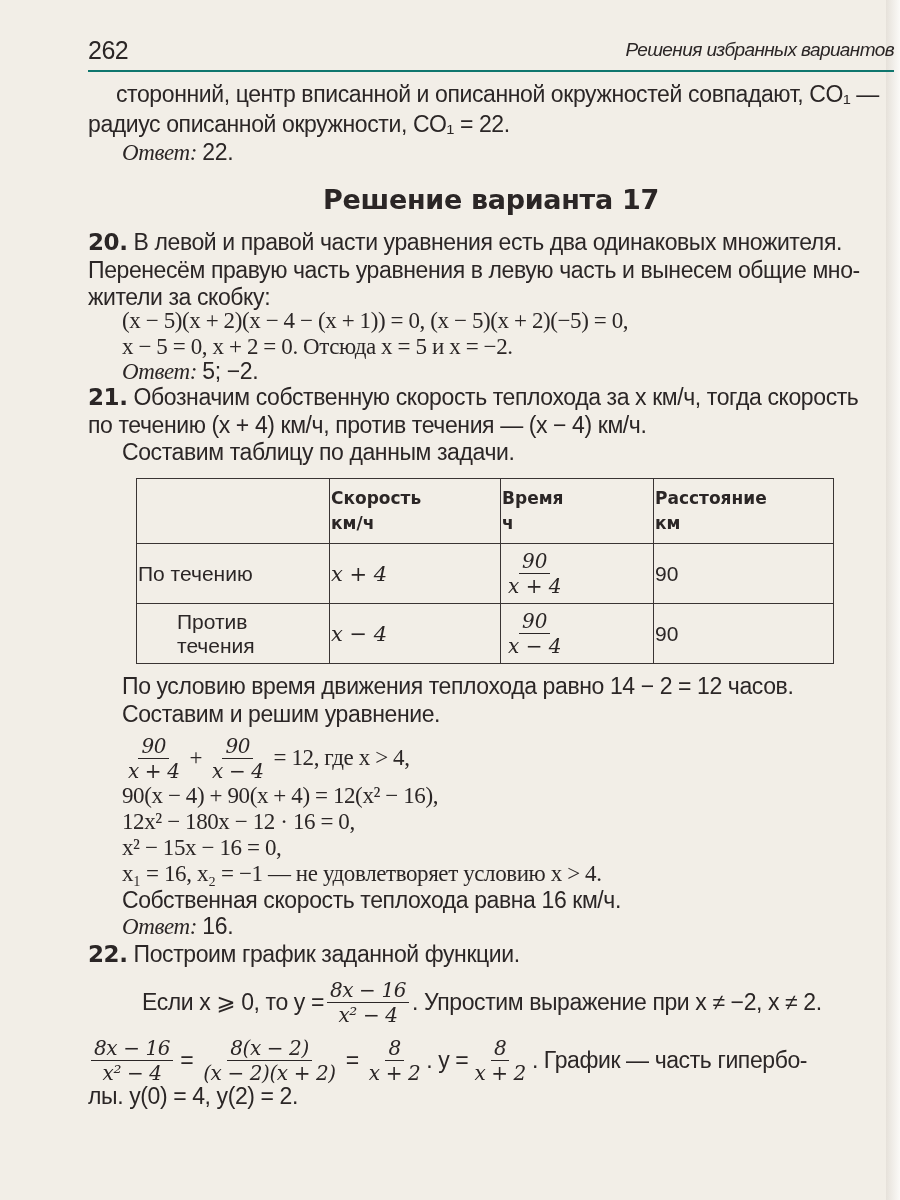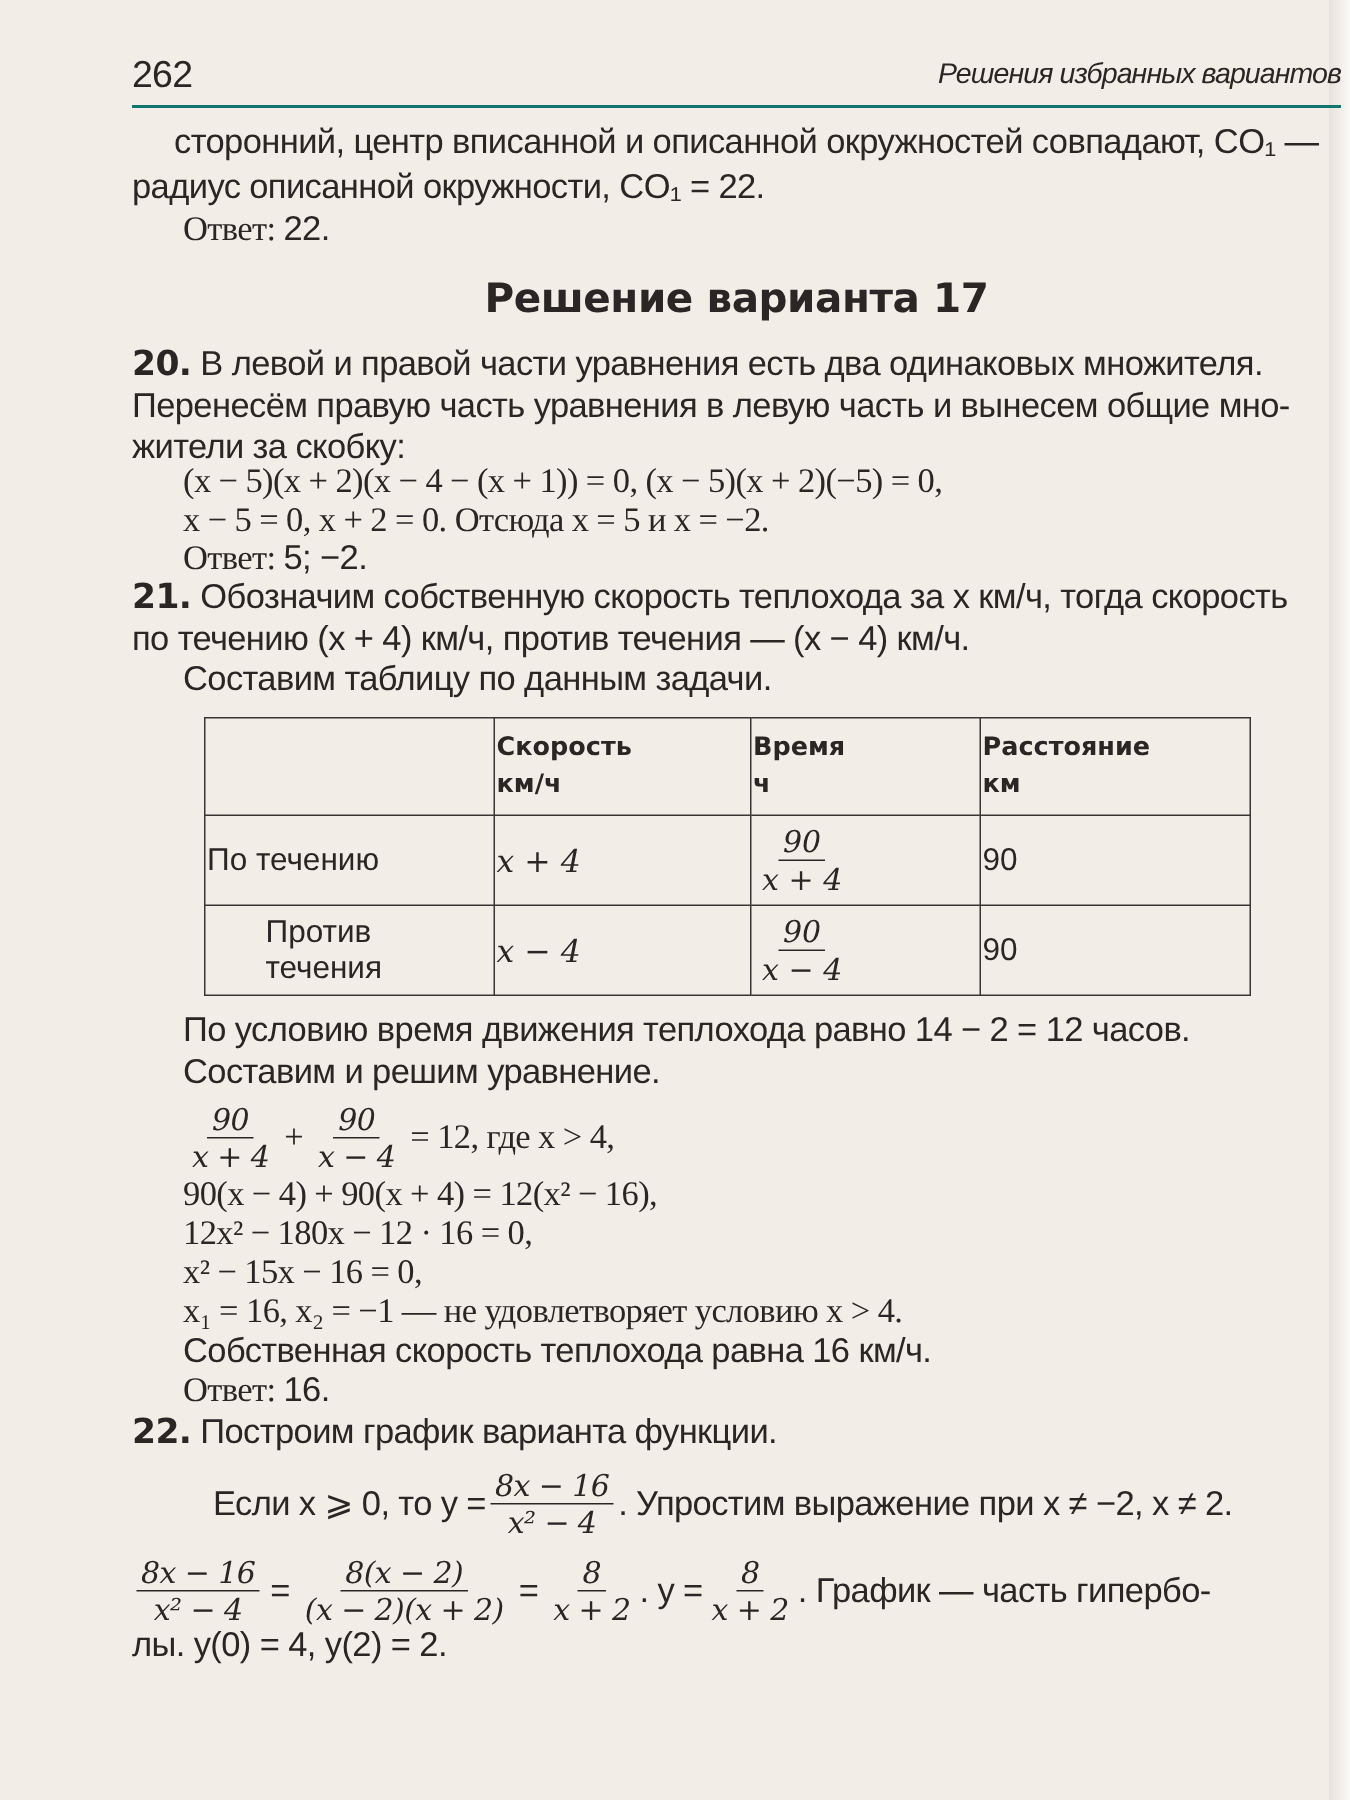--- a/index.html
+++ b/index.html
@@ -20,21 +20,21 @@
       border-bottom: 2px solid #0f766e;
     }
     .page-num { position: absolute; left: 0; top: 0; font-size: 25px; font-family: "Liberation Sans Narrow","Liberation Sans", sans-serif; letter-spacing: -0.5px; }
     .running-title { position: absolute; right: 0; top: 3px; font-size: 19px; font-style: italic; font-family: "Liberation Sans", sans-serif; letter-spacing: -0.6px; }
     .line {
       position: absolute; white-space: nowrap; font-size: 23px; line-height: 28px;
       letter-spacing: -0.4px;
     }
     .sans { font-family: "Liberation Sans", "DejaVu Sans", sans-serif; }
     .num-bold { font-weight: bold; font-family: "DejaVu Sans", sans-serif; }
-    .ital { }
+    .ital { font-style: italic; }
     .section-title {
       position: absolute; left: 0; width: 806px; top: 184px; text-align: center;
       font-size: 27px; font-weight: bold; font-family: "DejaVu Sans", sans-serif; letter-spacing: -0.3px;
     }
     .m { font-family: "DejaVu Serif", serif; font-style: italic; font-size: 21px; }
     .frac { display: inline-flex; flex-direction: column; align-items: center; vertical-align: middle; margin: 0 3px; line-height: 24px; font-family: "DejaVu Serif", serif; font-size: 20px; }
     .frac .n { border-bottom: 1.5px solid #2b2626; padding: 0 3px; }
     .frac .d { padding: 0 3px; }
     .fline { position: absolute; white-space: nowrap; font-size: 23px; letter-spacing: -0.4px; display: flex; align-items: center; }
     table.data {
@@ -136,21 +136,21 @@
   <div class="line" style="left:34px; top:834px;">x² − 15x − 16 = 0,</div>
   <div class="line" style="left:34px; top:860px;">x₁ = 16,  x₂ = −1 — не удовлетворяет условию x &gt; 4.</div>
   <div class="line sans" style="left:34px; top:886px;">Собственная скорость теплохода равна 16 км/ч.</div>
   <div class="line" style="left:34px; top:912px;text-align:right;">
     <span class="ital">Ответ:</span>
     <span class="sans">16.</span>
   </div>
 
   <div class="line sans" style="left:0; top:940px;">
     <span class="num-bold">22.</span>
-    <span>Построим график варианта функции.</span>
+    <span>Построим график заданной функции.</span>
   </div>
 
   <div class="fline sans" style="left:34px; top:972px; height:60px;margin-left:20px;">
     <span>Если x ⩾ 0, то y =</span>
     <span class="frac m">
         <span class="n">8x − 16</span>
         <span class="d">x² − 4</span>
       </span>
     <span>. Упростим выражение при x ≠ −2, x ≠ 2.</span>
   </div>

